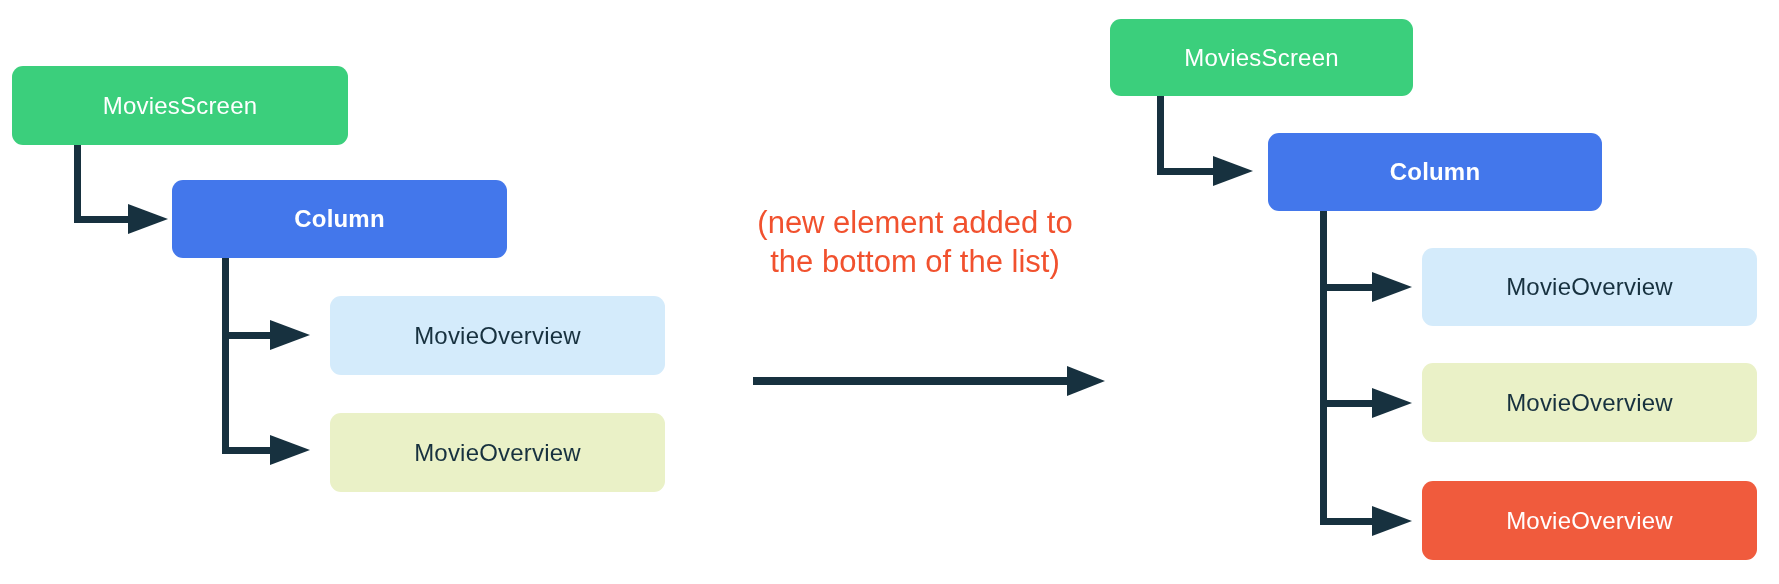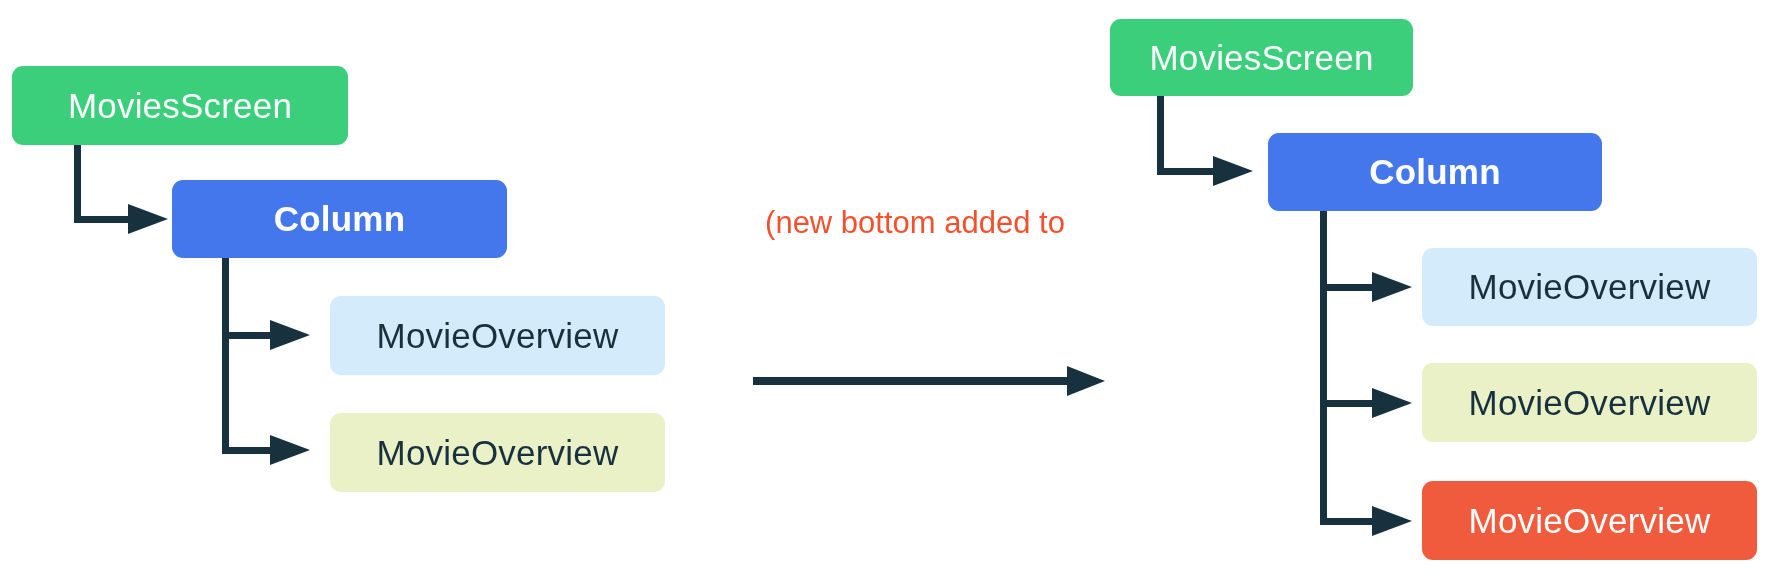--- a/index.html
+++ b/index.html
@@ -10,21 +10,21 @@
     background: #ffffff;
     overflow: hidden;
     font-family: "Liberation Sans", sans-serif;
   }
   .node {
     position: absolute;
     border-radius: 11px;
     display: flex;
     align-items: center;
     justify-content: center;
-    font-size: 35px;
+    font-size: 24px;
     letter-spacing: 0.2px;
     white-space: nowrap;
   }
   .node.green       { background: var(--green);        color: #ffffff; }
   .node.blue        { background: var(--blue);         color: #ffffff; font-weight: bold; }
   .node.lightblue   { background: var(--light_blue);   color: var(--navy); }
   .node.lightyellow { background: var(--light_yellow); color: var(--navy); }
   .node.orange      { background: var(--orange);       color: #ffffff; }
 
   .seg { position: absolute; background: var(--navy); }
@@ -71,21 +71,22 @@
   <div class="arr" style="left:270px; top:435px;"></div>
 
   <div class="node lightblue" style="left:330px; top:296px; width:335px; height:79px;">
     <span>MovieOverview</span>
   </div>
   <div class="node lightyellow" style="left:330px; top:413px; width:335px; height:79px;">
     <span>MovieOverview</span>
   </div>
 
   <div class="mid-label">
-    <div>(new bottom added to</div>
+    <div>(new element added to</div>
+    <div>the bottom of the list)</div>
   </div>
   <div class="seg" style="left:753px; top:377px; width:317px; height:8px;"></div>
   <div class="arr" style="left:1067px; top:366px; border-left-width:38px;"></div>
 
   <div class="node green" style="left:1110px; top:19px; width:303px; height:77px;">
     <span>MoviesScreen</span>
   </div>
 
   <div class="seg" style="left:1157px; top:96px; width:7px; height:79px;"></div>
   <div class="seg" style="left:1157px; top:168px; width:56px; height:7px;"></div>

